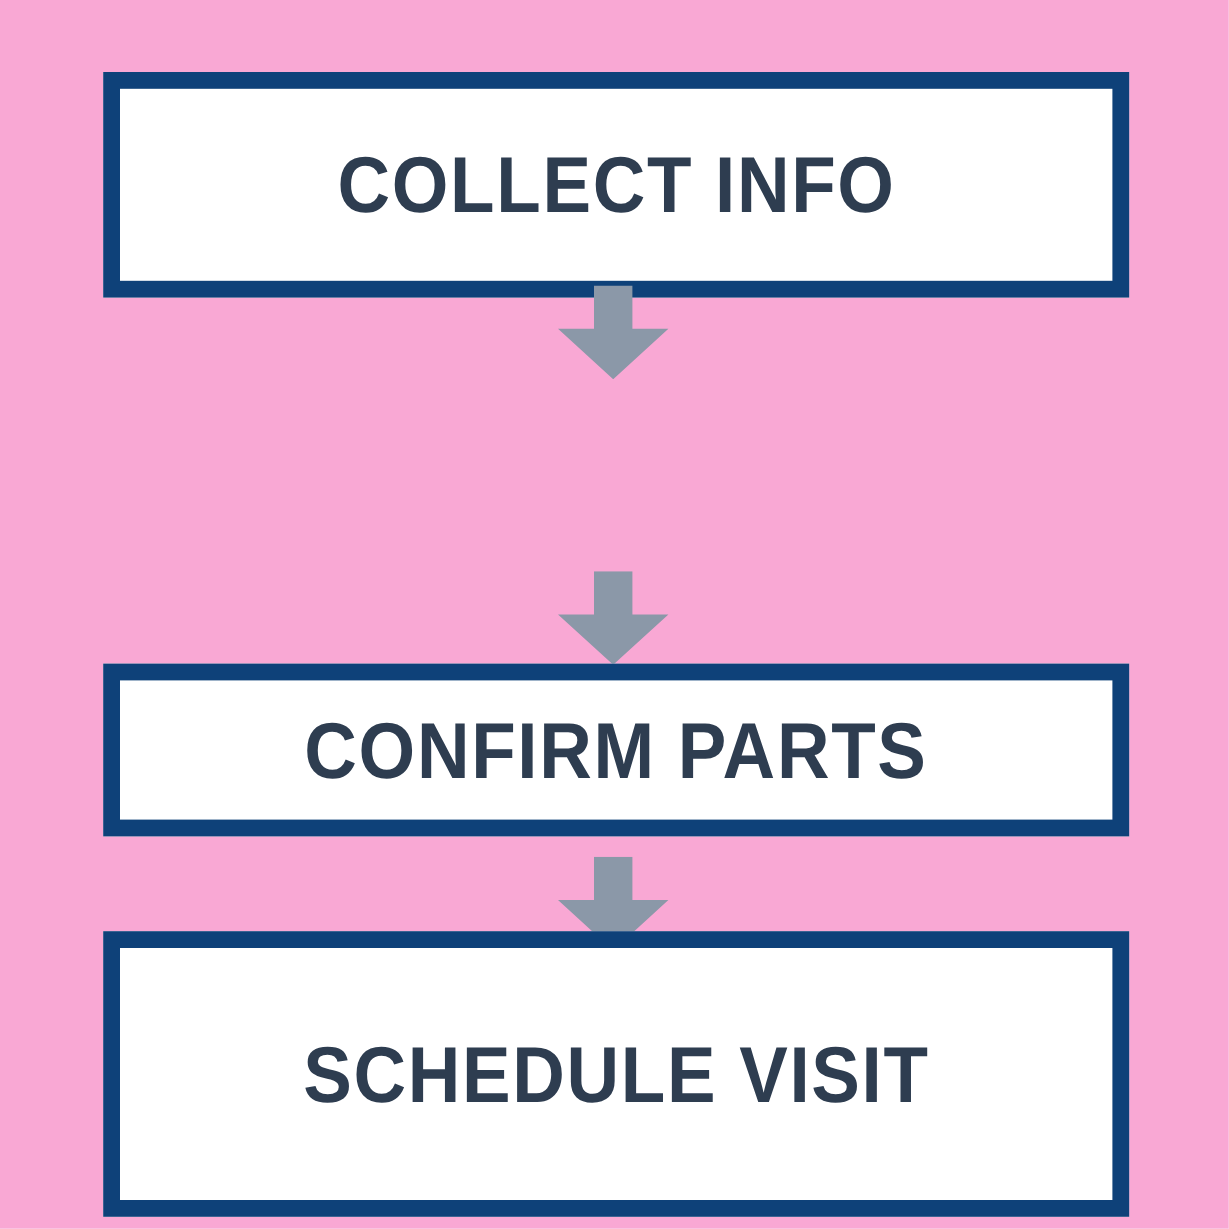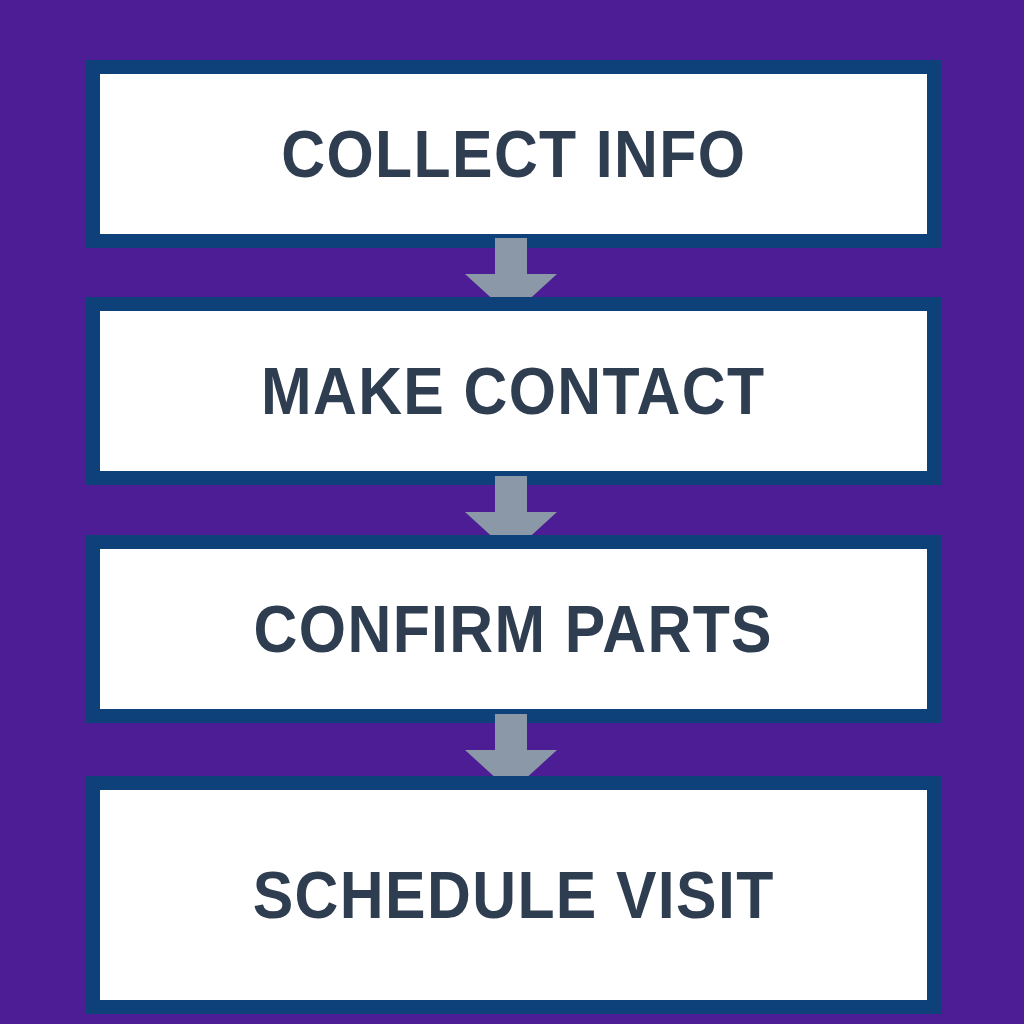--- a/index.html
+++ b/index.html
@@ -12,21 +12,21 @@
     height: 1024px;
     background: #fdfdfd;
     font-family: "Liberation Sans", sans-serif;
     overflow: hidden;
   }
 
   #flowchart {
     position: relative;
     width: 1024px;
     height: 1024px;
-    background: #4c1d95;
+    background: #f9a8d4;
   }
 
   .step-box {
     position: absolute;
     left: 86px;
     width: 855px;           
     box-sizing: border-box;
     background: #ffffff;
     border: 14px solid #0e4179;
     display: flex;
@@ -44,21 +44,21 @@
     text-align: center;
     white-space: nowrap;
     transform: scaleX(0.92);
     transform-origin: center center;
     -webkit-font-smoothing: antialiased;
   }
 
   
   #box-1 { top: 60px;  height: 188px; }
   #box-2 { top: 297px; height: 188px; }
-  #box-3 { top: 535px; height: 188px; }
+  #box-3 { top: 553px; height: 144px; }
   #box-4 { top: 776px; height: 238px; }
 
   .connector-arrow {
     position: absolute;
     left: 0;
     width: 1024px;
     height: 78px;
     pointer-events: none;
   }
   #arrow-1 { top: 238px; }
@@ -81,23 +81,20 @@
   </div>
 
   <div class="connector-arrow" id="arrow-1">
     <svg viewBox="0 0 1024 78" xmlns="http://www.w3.org/2000/svg" aria-hidden="true">
       <g>
         <polygon points="495,0 527,0 527,36 557,36 511,78 465,36 495,36" fill="#8b98a8"></polygon>
       </g>
     </svg>
   </div>
 
-  <div class="step-box" id="box-2">
-    <span class="step-label">MAKE CONTACT</span>
-  </div>
 
   <div class="connector-arrow" id="arrow-2">
     <svg viewBox="0 0 1024 78" xmlns="http://www.w3.org/2000/svg" aria-hidden="true">
       <g>
         <polygon points="495,0 527,0 527,36 557,36 511,78 465,36 495,36" fill="#8b98a8"></polygon>
       </g>
     </svg>
   </div>
 
   <div class="step-box" id="box-3">

